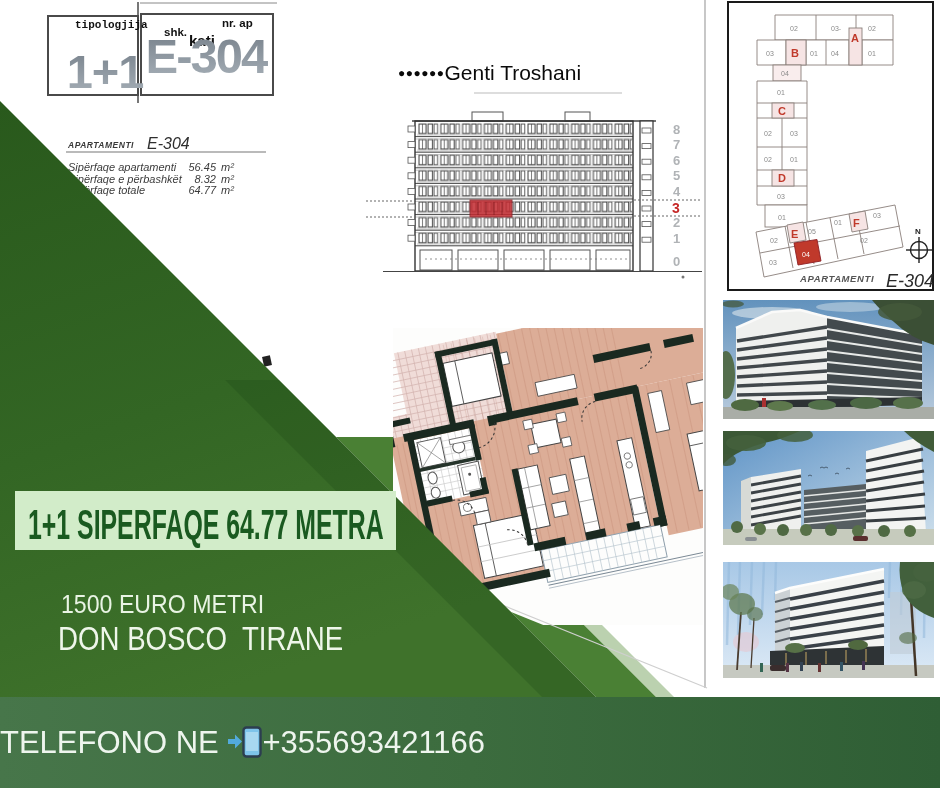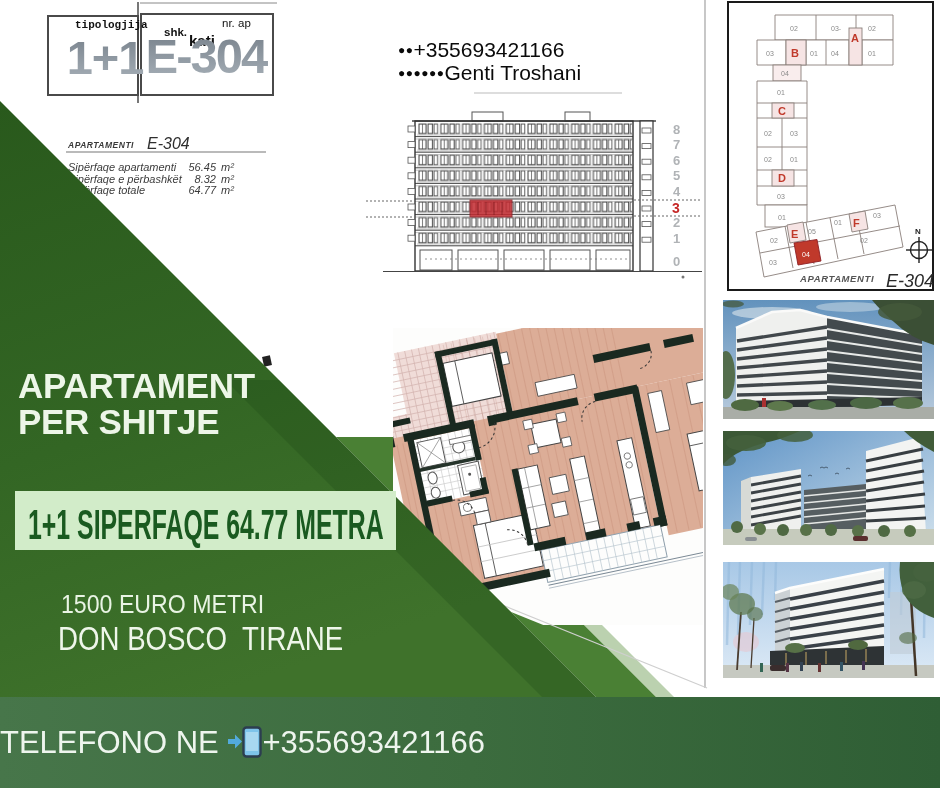--- a/index.html
+++ b/index.html
@@ -739,36 +739,34 @@
 
   <rect x="0" y="697" width="940" height="91" fill="url(#bargrad)"></rect>
 </svg>
 
 <div class="abs" style="left:47px;top:15px;width:88px;height:77px;border:2px solid #4a4a4a;background:#fff;"></div>
 
 <div class="abs" style="left:140px;top:13px;width:130px;height:79px;border:2px solid #4a4a4a;background:#fff;"></div>
 
 <div class="abs" style="left:75px;top:19px;font-size:11px;font-weight:bold;color:#111;font-family:Liberation Mono, monospace;">tipologjija</div>
 
-<div class="abs graytxt" style="left:49px;top:30px;width:112px;text-align:center;font-size:47px;letter-spacing:-1px;">1+1</div>
+<div class="abs graytxt" style="left:49px;top:44px;width:112px;text-align:center;font-size:47px;letter-spacing:-1px;">1+1</div>
 
 <div class="abs" style="left:146px;top:26px;font-size:11.5px;font-weight:bold;color:#111;margin-left:18px;">shk.</div>
 
 <div class="abs" style="left:189px;top:17px;font-size:15px;font-weight:bold;color:#111;margin-top:15px;">kati</div>
 
-<div class="abs" style="left:222px;top:17px;font-size:11.5px;font-weight:normal;color:#111;">nr. ap</div>
+<div class="abs" style="left:222px;top:17px;font-size:11.5px;font-weight:bold;color:#111;">nr. ap</div>
 
 <div class="abs graytxt" style="left:140px;top:28px;width:132px;text-align:center;font-size:49px;letter-spacing:-2px;">E-304</div>
 
 <div class="abs" style="left:398px;top:13px;font-size:21px;color:#0a0a0a;margin-top:48px;"><span style="font-size:12px;letter-spacing:0.5px;vertical-align:3px;">●●●●●●</span>Genti Troshani</div>
 
-<div class="abs" style="left:398px;top:38px;font-size:21px;color:#0a0a0a;"><span style="font-size:12px;letter-spacing:0.5px;vertical-align:3px;">●●</span>+355693421166</div>
-
-
-<div class="abs" style="left:18px;top:368px;font-size:35px;line-height:36px;font-weight:bold;color:#edf6e8;letter-spacing:-0.3px;">APARTAMENT<br>PER SHITJE</div>
+
+
 
 <div class="abs" style="left:15px;top:491px;width:381px;height:59px;background:#d2ecc9;"></div>
 
 <div class="abs" style="left:28px;top:500px;font-size:43px;font-weight:bold;color:#1a5a20;transform:scaleX(0.578);transform-origin:0 0;white-space:nowrap;">1+1 SIPERFAQE 64.77 METRA</div>
 
 <div class="abs" style="left:61px;top:589px;font-size:26px;color:#e9f4e4;transform:scaleX(0.89);transform-origin:0 0;white-space:nowrap;">1500 EURO METRI</div>
 
 <div class="abs" style="left:58px;top:620px;font-size:33px;color:#eef6ea;transform:scaleX(0.838);transform-origin:0 0;white-space:nowrap;">DON BOSCO&nbsp; TIRANE</div>
 
 <div class="abs" style="left:0;top:725px;width:924px;font-size:31px;color:#eef5ee;">TELEFONO NE&nbsp;<svg width="35" height="32" viewBox="0 0 35 32" style="vertical-align:-5px">

